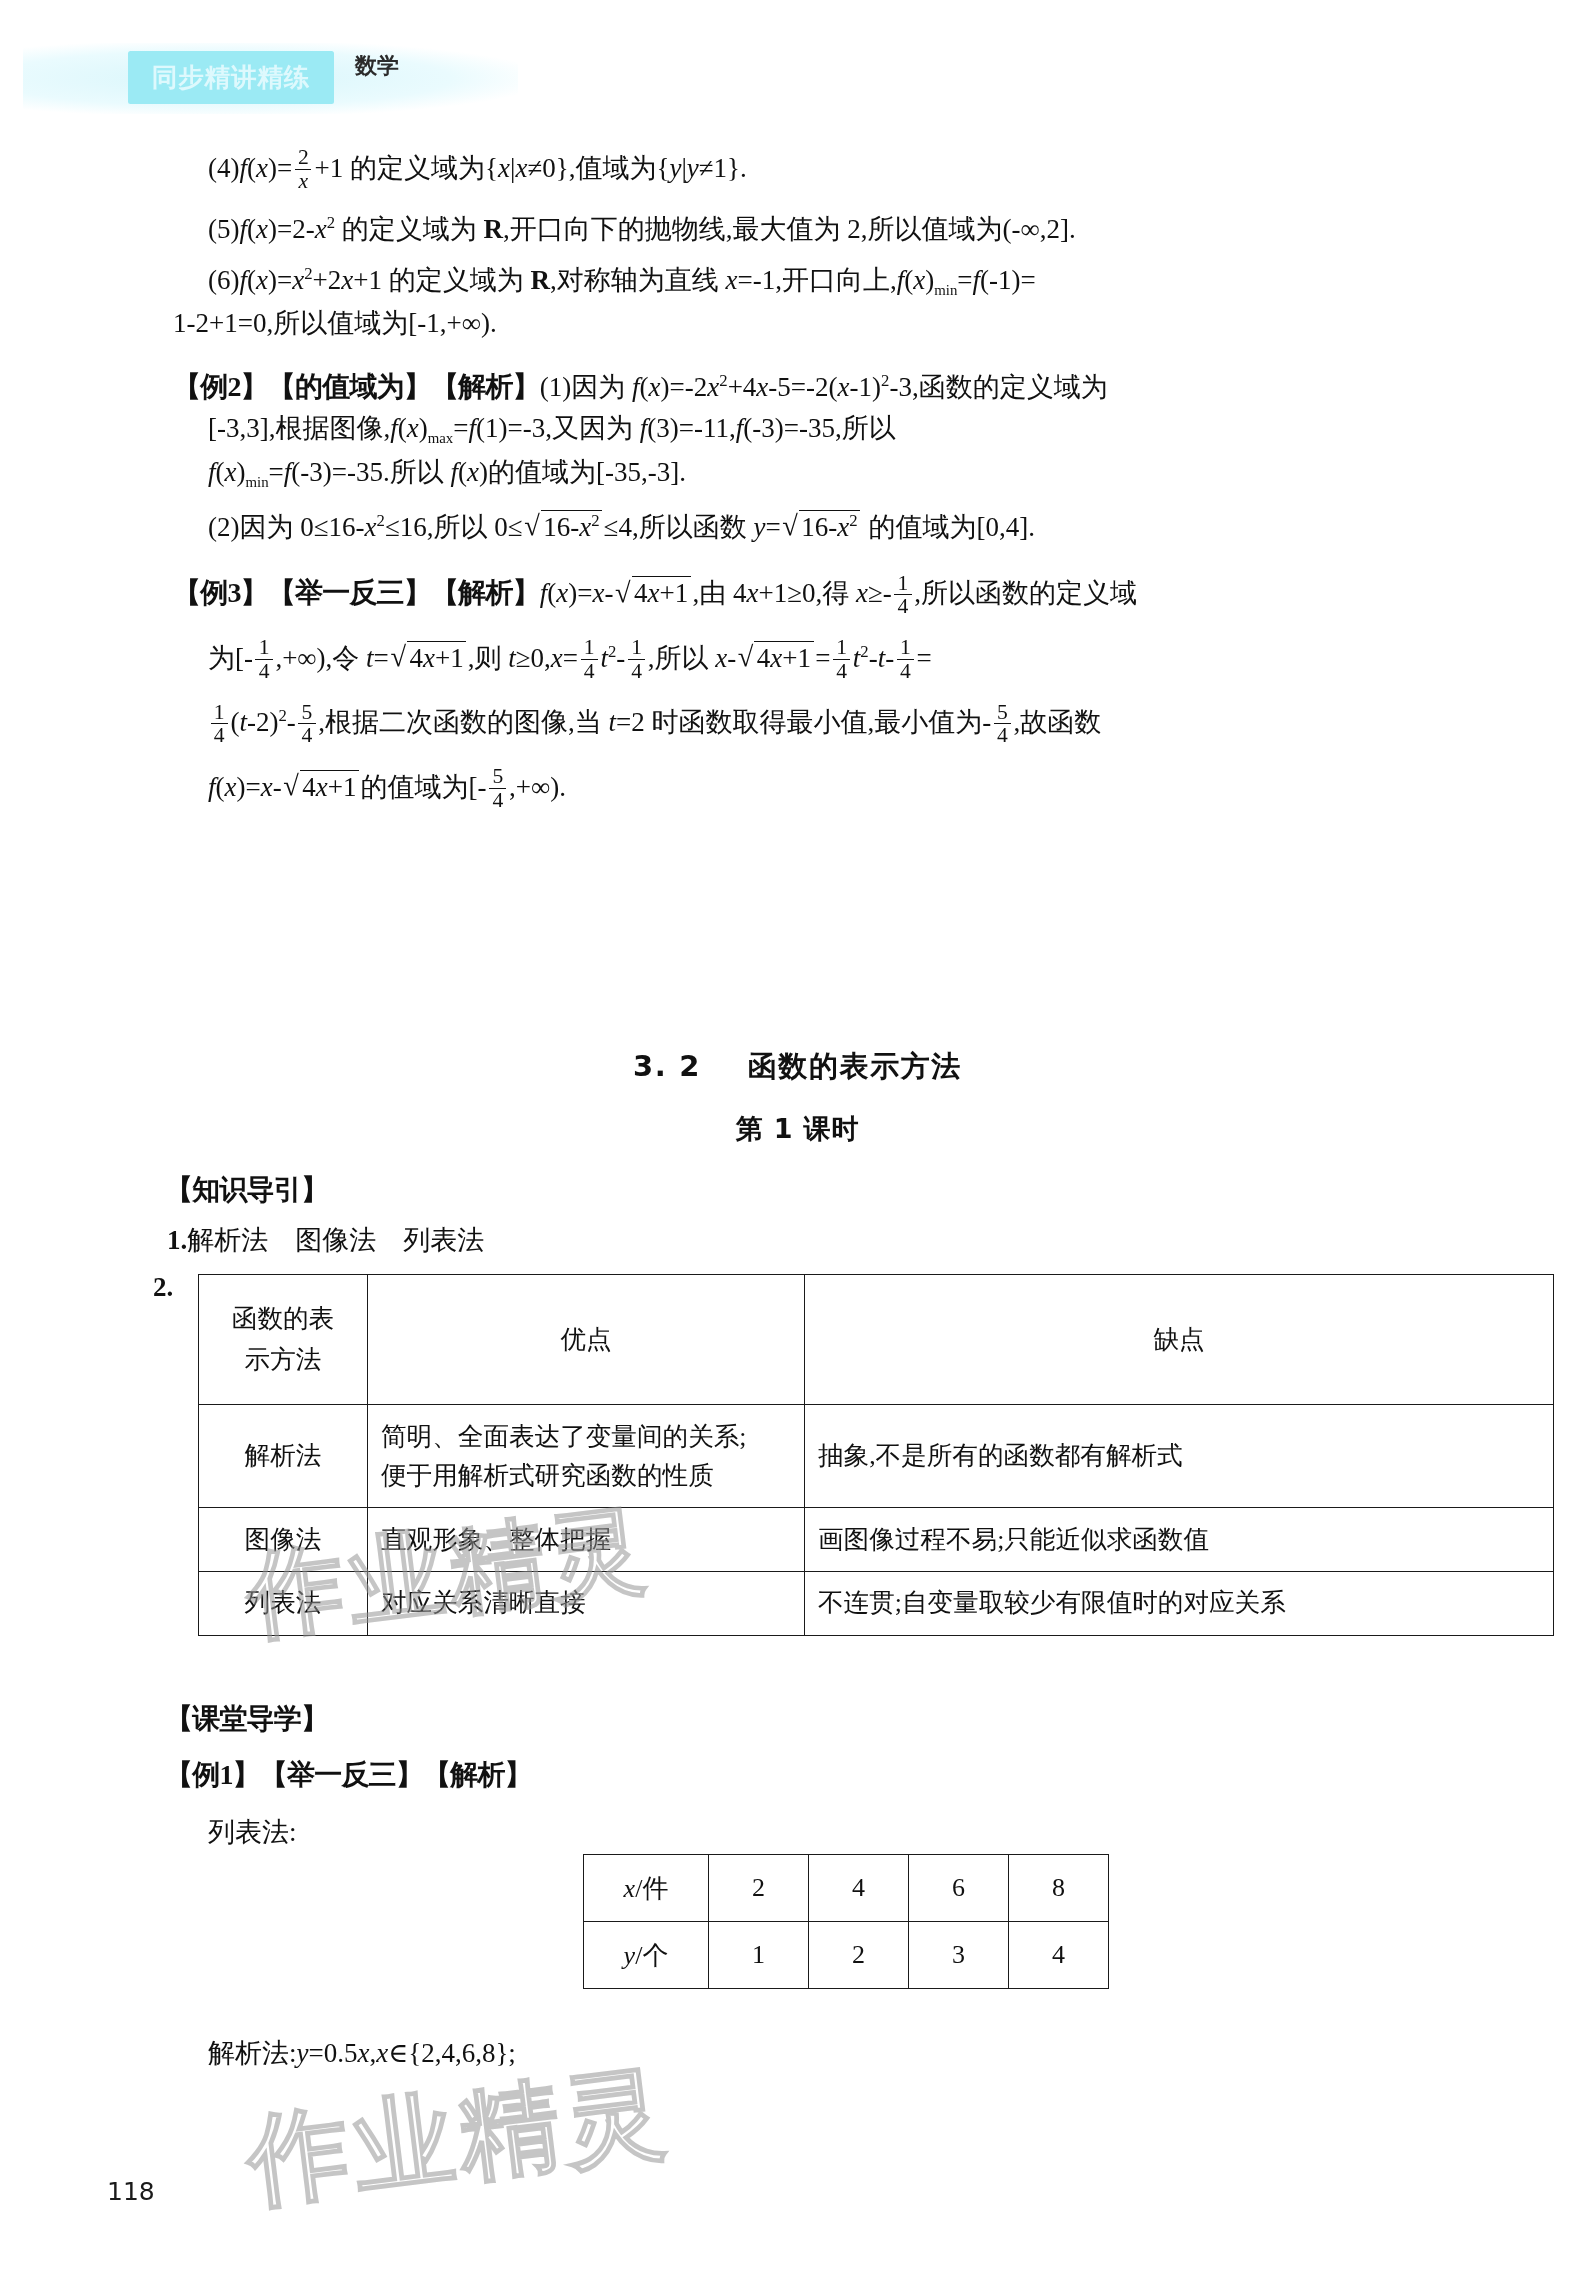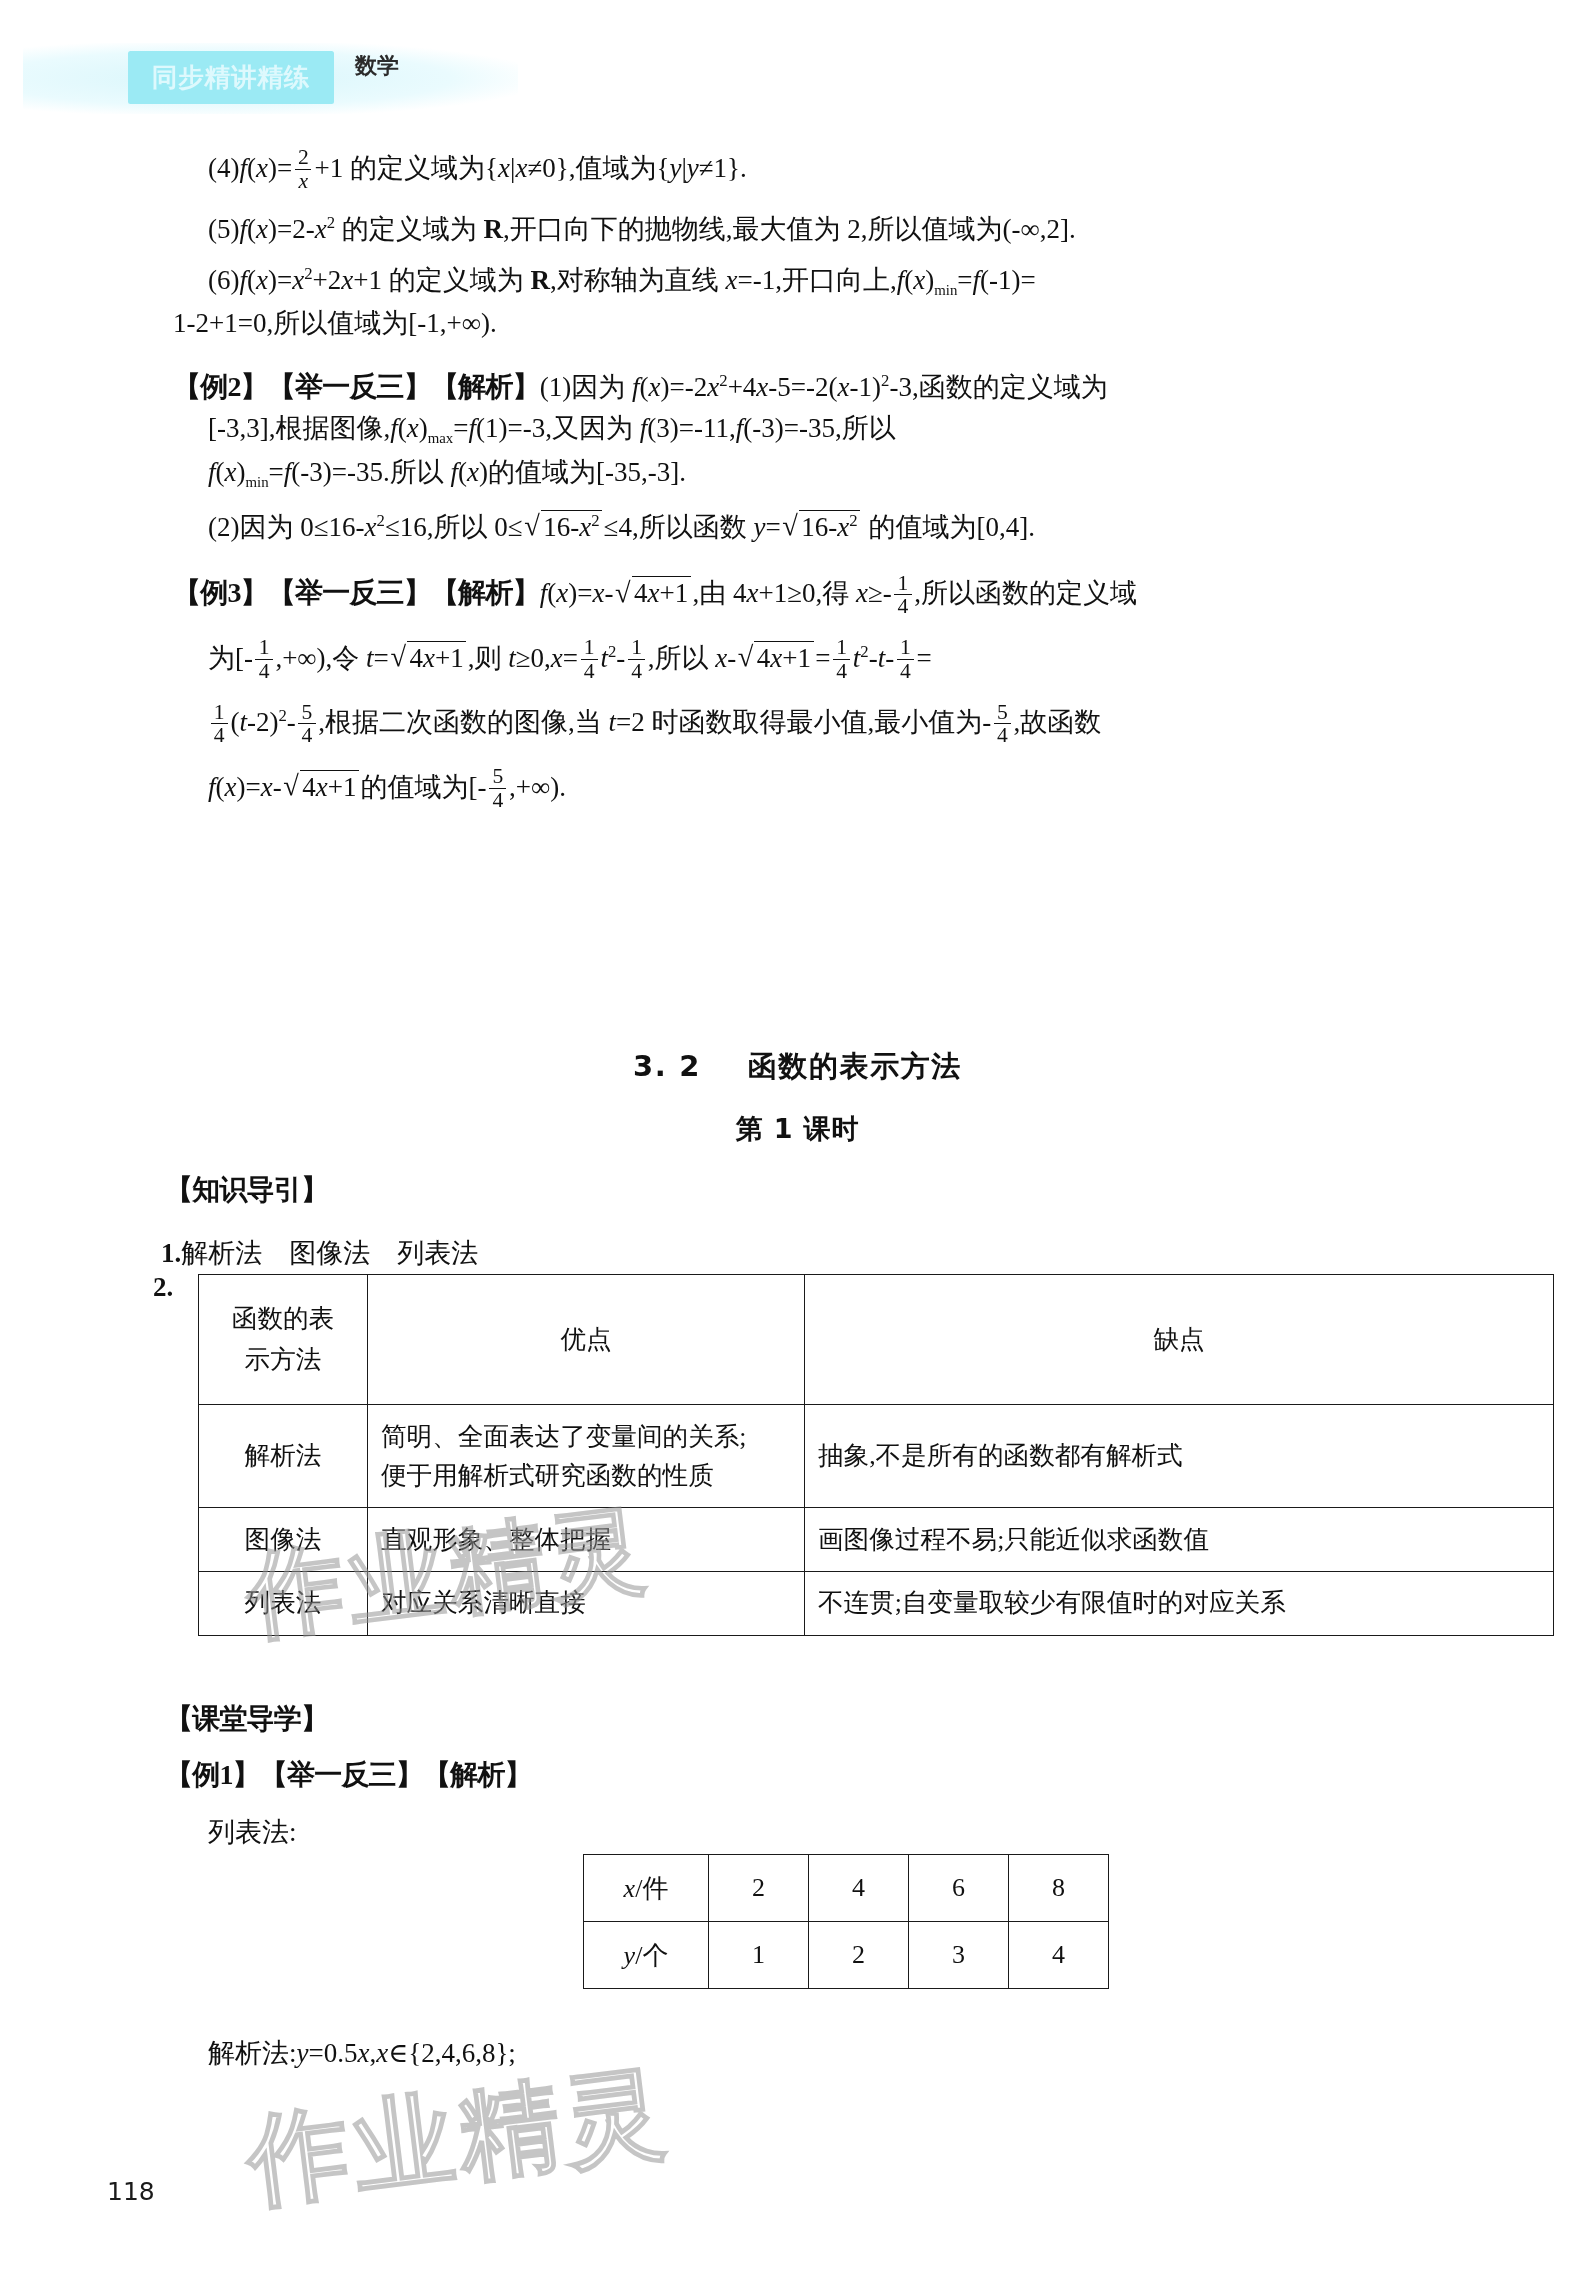--- a/index.html
+++ b/index.html
@@ -157,21 +157,21 @@
 
     <div class="ln indent">
       (6)<span class="it">f</span>(<span class="it">x</span>)=<span class="it">x</span><span class="supn">2</span>+2<span class="it">x</span>+1 的定义域为 <span class="R">R</span>,对称轴为直线 <span class="it">x</span>=-1,开口向上,<span class="it">f</span>(<span class="it">x</span>)<span class="sub">min</span>=<span class="it">f</span>(-1)=
     </div>
     <div class="ln">
       1-2+1=0,所以值域为[-1,+∞).
     </div>
     <div class="gap-md"></div>
 
     <div class="ln">
-      <span class="bigtag">【例2】【举一反三】【解析】</span>(1)因为 <span class="it">f</span>(<span class="it">x</span>)=-2<span class="it">x</span><span class="supn">2</span>+4<span class="it">x</span>-5=-2(<span class="it">x</span>-1)<span class="supn">2</span>-3,函数的定义域为
+      <span class="bigtag">【例2】【的值域为】【解析】</span>(1)因为 <span class="it">f</span>(<span class="it">x</span>)=-2<span class="it">x</span><span class="supn">2</span>+4<span class="it">x</span>-5=-2(<span class="it">x</span>-1)<span class="supn">2</span>-3,函数的定义域为
     </div>
     <div class="ln indent">
       [-3,3],根据图像,<span class="it">f</span>(<span class="it">x</span>)<span class="sub">max</span>=<span class="it">f</span>(1)=-3,又因为 <span class="it">f</span>(3)=-11,<span class="it">f</span>(-3)=-35,所以
     </div>
     <div class="ln indent">
       <span class="it">f</span>(<span class="it">x</span>)<span class="sub">min</span>=<span class="it">f</span>(-3)=-35.所以 <span class="it">f</span>(<span class="it">x</span>)的值域为[-35,-3].
     </div>
     <div class="gap-sm"></div>
     <div class="ln indent">
       (2)因为 0≤16-<span class="it">x</span><span class="supn">2</span>≤16,所以 0≤<span class="sqrt"><span class="rad">16-<span class="it">x</span><span class="supn">2</span></span></span>≤4,所以函数 <span class="it">y</span>=<span class="sqrt"><span class="rad">16-<span class="it">x</span><span class="supn">2</span></span></span> 的值域为[0,4].
@@ -227,21 +227,21 @@
 
   <div class="sec-title">
     <span>3. 2</span>
     &nbsp;&nbsp;
     <span>函数的表示方法</span>
   </div>
   <div class="sec-sub">第 1 课时</div>
 
   <div class="blk-label" style="left:165px; top:1171px;">【知识导引】</div>
 
-  <div class="plain-line" style="left:161px; top:1222px;margin-top:13px;">
+  <div class="plain-line" style="left:167px; top:1222px;">
     <span style="font-weight:bold">1.</span><span>解析法　图像法　列表法</span>
   </div>
 
   <div class="num2">2.</div>
 
   <table class="cmp-table">
     <tbody>
         <tr>
       <td class="c0 hd hd0">
         <span>函数的表</span><br>

